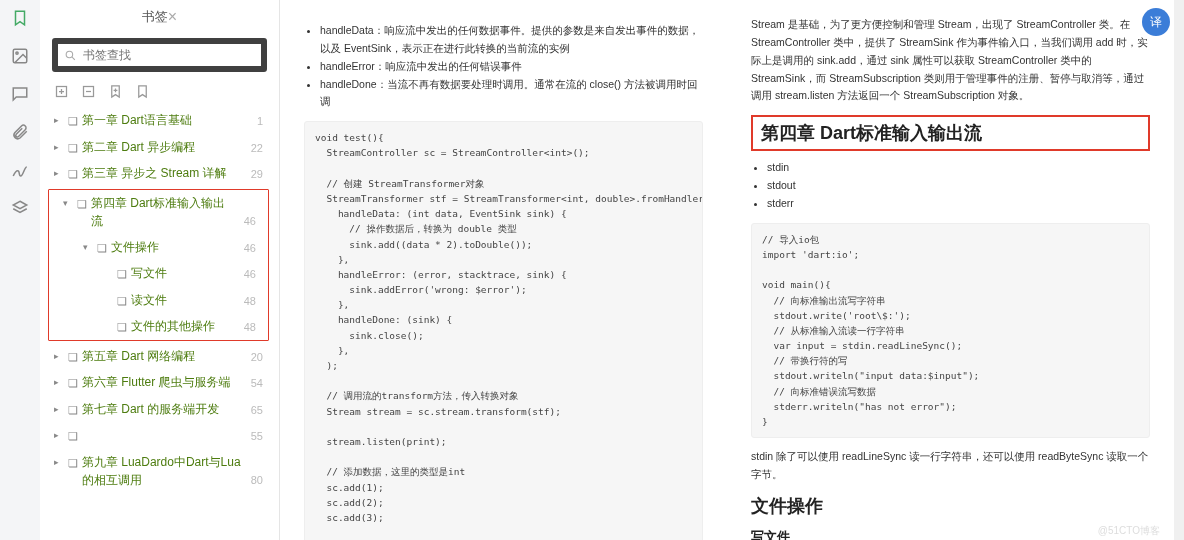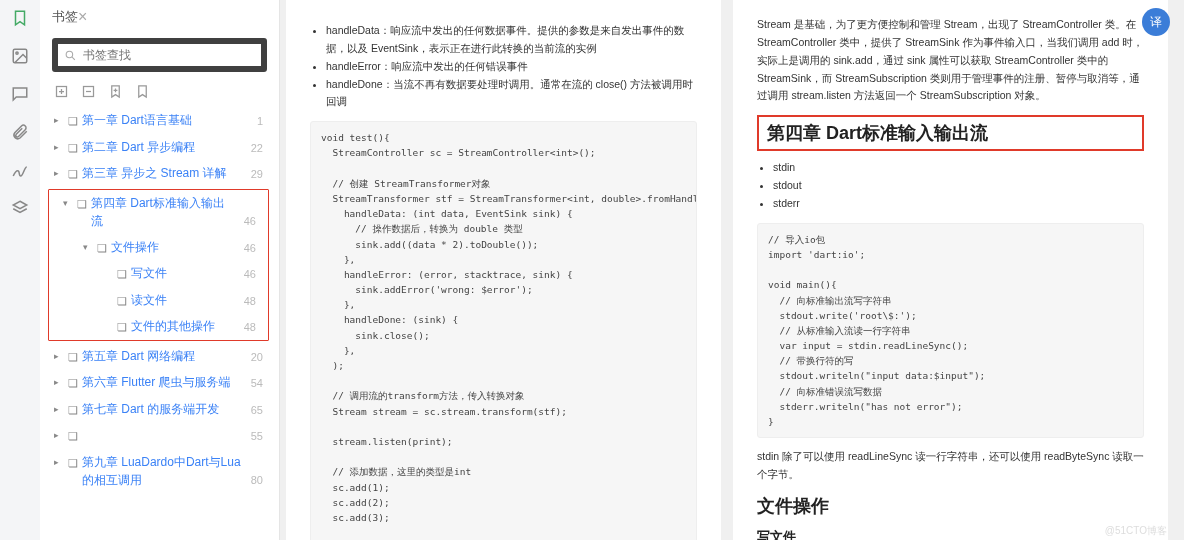--- a/index.html
+++ b/index.html
@@ -5,55 +5,55 @@
 * { margin: 0; padding: 0; box-sizing: border-box; }
 body { font-family: "Microsoft YaHei", "PingFang SC", sans-serif; font-size: 12px; color: #333; background: #fff; overflow: hidden; }
 .app { display: flex; width: 1184px; height: 540px; }
 
 .rail { width: 40px; background: #f4f5f7; display: flex; flex-direction: column; align-items: center; padding-top: 8px; gap: 18px; }
 .rail-icon { width: 20px; height: 20px; display: flex; align-items: center; justify-content: center; color: #888; cursor: pointer; }
 .rail-icon.active { color: #4a6; }
 .rail-icon svg { width: 18px; height: 18px; }
 
 .sidebar { width: 240px; border-right: 1px solid #e5e5e5; display: flex; flex-direction: column; background: #fff; }
-.sb-head { display: flex; align-items: center; justify-content: flex-start; padding: 8px 12px; }
+.sb-head { display: flex; align-items: center; justify-content: center; padding: 8px 12px; }
 .sb-title { font-size: 13px; color: #555; }
 .sb-close { color: #aaa; font-size: 16px; cursor: pointer; }
 .sb-search { margin: 4px 12px 8px; border: 6px solid #404040; border-radius: 3px; display: flex; align-items: center; padding: 4px 6px; gap: 6px; }
 .sb-search svg { width: 13px; height: 13px; color: #aaa; }
 .sb-search input { border: none; outline: none; flex: 1; font-size: 12px; color: #666; }
 .sb-toolbar { display: flex; gap: 12px; padding: 4px 14px 8px; }
 .sb-tool { width: 15px; height: 15px; color: #999; cursor: pointer; }
 .sb-tool svg { width: 15px; height: 15px; }
 .tree { flex: 1; overflow-y: auto; padding: 0 4px 10px 0; }
 .tree-item { display: flex; align-items: center; justify-content: space-between; padding: 4px 12px 4px 14px; cursor: pointer; line-height: 1.5; }
 .tree-left { display: flex; align-items: flex-start; gap: 4px; flex: 1; min-width: 0; }
 .tree-chev { width: 10px; color: #888; font-size: 9px; flex-shrink: 0; margin-top: 3px; }
 .tree-mark { color: #888; font-size: 11px; flex-shrink: 0; margin-top: 2px; }
-.tree-label { color: #3b82f6; font-size: 12px; word-break: break-all; }
+.tree-label { color: #4d7c0f; font-size: 12px; word-break: break-all; }
 .tree-page { color: #bbb; font-size: 11px; margin-left: 8px; flex-shrink: 0; align-self: flex-end; }
 .tree-item.child1 { padding-left: 34px; }
 .tree-item.child2 { padding-left: 54px; }
 .hl-box { border: 1.5px solid #e03a2a; margin: 2px 6px 2px 8px; border-radius: 1px; }
 
 .content { flex: 1; display: flex; background: #f0f0f0; overflow: hidden; position: relative; }
-.page { background: #fff; margin: 0 6px; padding: 16px 24px; flex: 1; overflow: hidden; font-size: 11px; position: relative; }
+.page { background: #fff; margin: 0 0; padding: 16px 24px; flex: 1; overflow: hidden; font-size: 11px; position: relative; }
 .page-right { border-left: 0; }
 .scrollbar-stub { width: 10px; background: #f0f0f0; }
 
 .txt { color: #333; line-height: 1.7; font-size: 10.5px; margin-bottom: 8px; }
 .bullets { margin: 6px 0 10px 16px; }
 .li-item { list-style: disc; font-size: 10.5px; line-height: 1.7; color: #333; }
 .code-block { background: #f6f6f6; border: 1px solid #eee; border-radius: 3px; padding: 8px 10px; font-family: Consolas, monospace; font-size: 9.5px; line-height: 1.6; color: #444; white-space: pre; overflow: hidden; margin-bottom: 10px; }
 .h2 { font-size: 18px; font-weight: 700; margin: 10px 0 6px; color: #222; }
 .h3 { font-size: 13px; font-weight: 700; margin: 10px 0 4px; color: #222; }
 .hl-title { border: 2px solid #e03a2a; padding: 4px 8px; display: block; margin-bottom: 8px; }
 
 .float-btn { position: absolute; top: 8px; right: 14px; width: 28px; height: 28px; border-radius: 50%; background: #3b7dd8; color: #fff; display: flex; align-items: center; justify-content: center; font-size: 12px; cursor: pointer; }
-.watermark { position: absolute; bottom: 2px; right: 17px; color: #ddd; font-size: 10px; }
+.watermark { position: absolute; bottom: 2px; right: 24px; color: #ddd; font-size: 10px; }
 </style>
 </head>
 <body>
 
 <div class="app">
   <div class="rail">
     <div class="rail-icon active">
         <svg viewBox="0 0 24 24" fill="none" stroke="currentColor" stroke-width="2">
           <path d="M6 3h12v18l-6-4-6 4V3z"></path>
         </svg>

